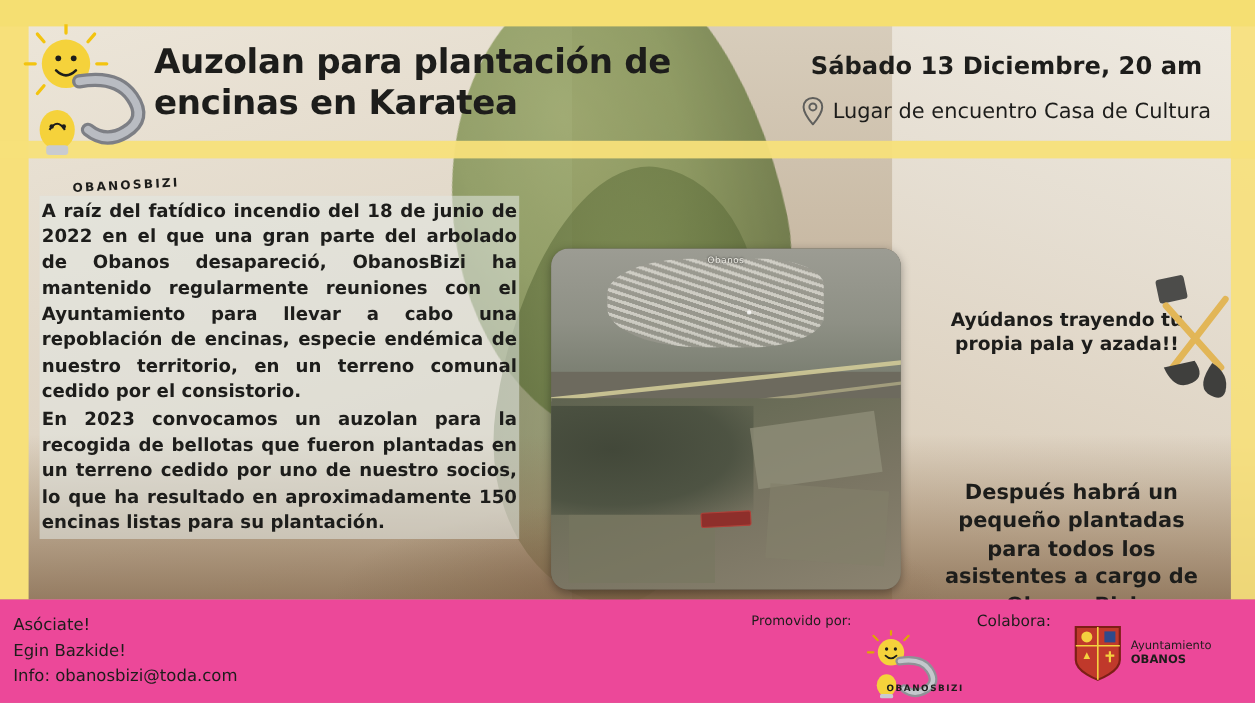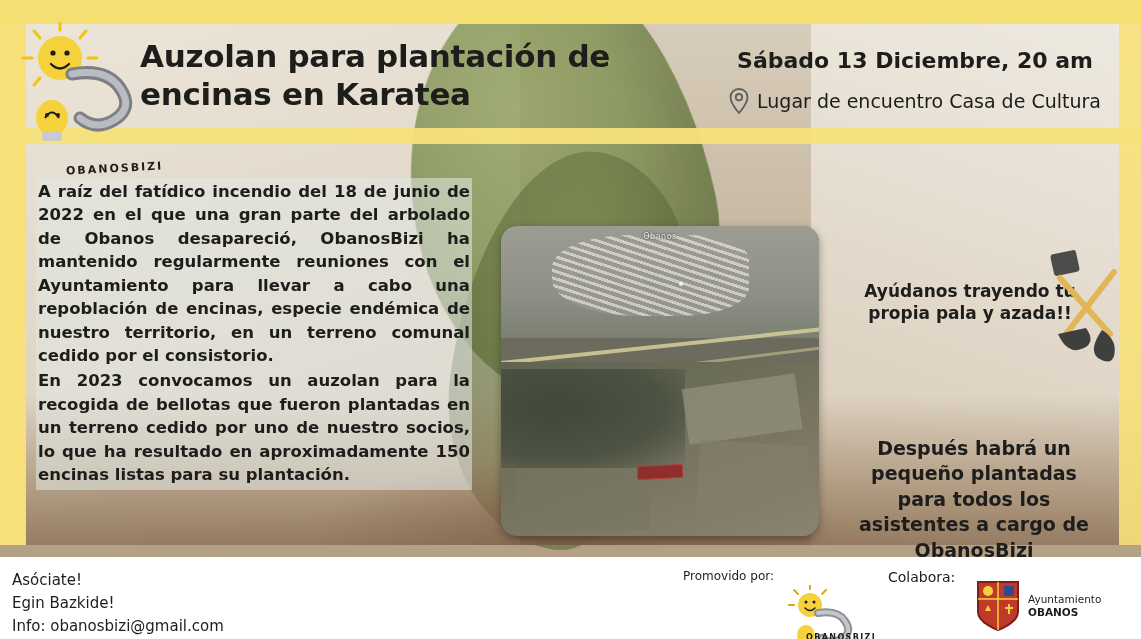--- a/index.html
+++ b/index.html
@@ -260,22 +260,22 @@
     text-shadow: 0 0 2px #000;
   }
   .map-dot {
     position: absolute; left: 56%; top: 18%;
     width: 4px; height: 4px; border-radius: 50%;
     background: #fff; opacity: .8;
   }
   
   .footer {
     position: absolute;
-    left: 0; bottom: 0; width: 100%; height: 82px;
-    background: #ffffff;
+    left: 0; bottom: 0; width: 100%; height: 94px;
+    background: #ec4899;
   }
   .footer-left {
     position: absolute;
     left: 12px; top: 12px;
     font-size: 15px;
     line-height: 1.52;
     color: #1d1d1b;
   }
   .footer-promo {
     position: absolute;
@@ -410,21 +410,21 @@
       <path d="M62 92 q16 10 12 26 q-3 10 -16 2 q-10 -8 4 -28 z" fill="#3f3f3d"></path>
     </svg>
   </div>
 
   <div class="note-lunch">Después habrá un pequeño plantadas para todos los asistentes a cargo de ObanosBizi</div>
 
   <div class="footer">
     <div class="footer-left">
       <div>Asóciate!</div>
       <div>Egin Bazkide!</div>
-      <div>Info: obanosbizi@gmail.com</div>
+      <div>Info: obanosbizi@toda.com</div>
     </div>
 
     <div class="footer-promo">Promovido por:</div>
 
     <div class="footer-logo">
       <svg viewBox="0 0 90 62" width="90" height="62">
         <g stroke="#e0a800" stroke-width="2" stroke-linecap="round">
           <line x1="24" y1="4" x2="24" y2="0"></line>
           <line x1="12" y1="9" x2="8" y2="5"></line>
           <line x1="8" y1="20" x2="3" y2="20"></line>

